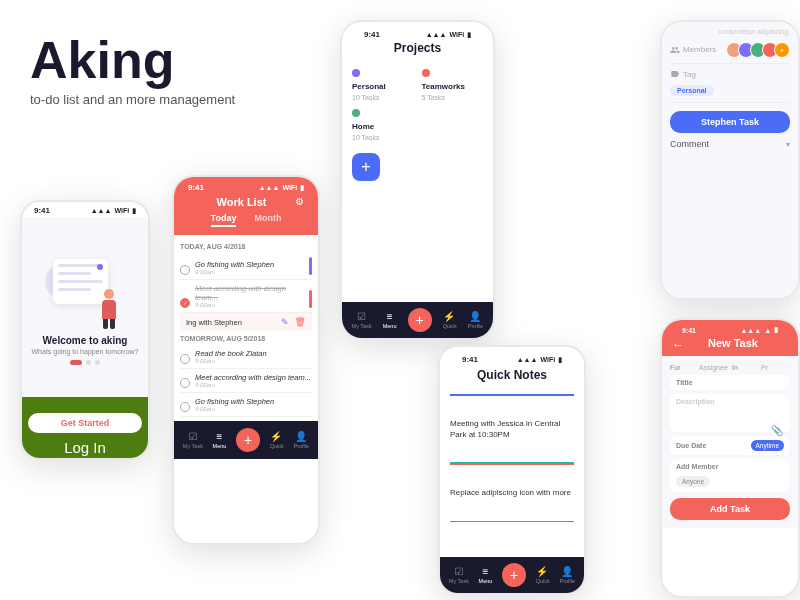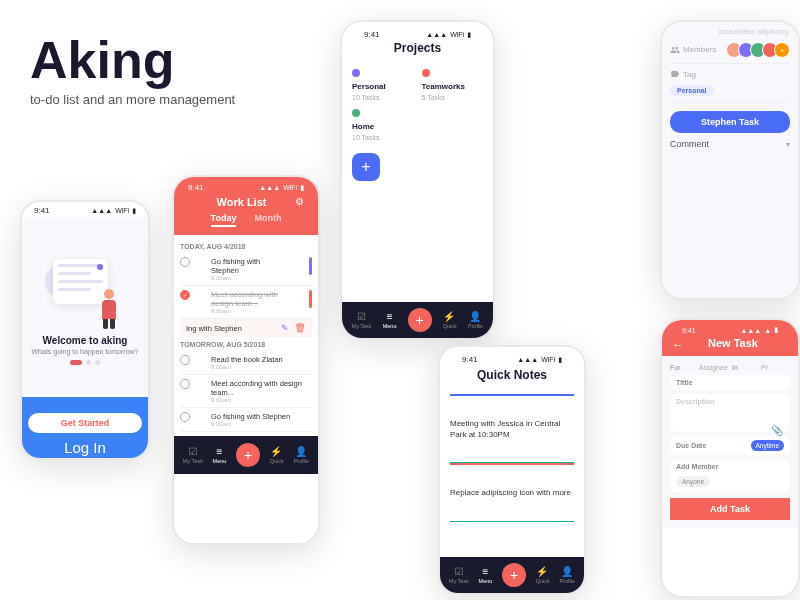--- a/index.html
+++ b/index.html
@@ -48,21 +48,21 @@
       overflow: hidden;
       border: 2px solid #e8e8e8;
     }
     .phone-notch {
       display: flex;
       justify-content: space-between;
       align-items: center;
       padding: 4px 12px 2px;
       font-size: 8px;
       color: #222;
-      font-weight: 400;
+      font-weight: 700;
     }
     .status-bar-right {
       display: flex;
       align-items: center;
       gap: 3px;
       font-size: 7px;
     }
 
     
     .phone1 {
@@ -152,21 +152,21 @@
       color: #888;
       text-align: center;
       margin-top: 2px;
     }
     .phone1-dots {
       display: flex; gap: 4px; margin-top: 5px; justify-content: center;
     }
     .dot { width: 5px; height: 5px; border-radius: 50%; background: #ddd; }
     .dot.active { background: #e05c5c; width: 12px; border-radius: 3px; }
     .phone1-footer {
-      background: #3b82f6;
+      background: #4d7c0f;
       height: 75px;
       display: flex;
       flex-direction: column;
       align-items: center;
       justify-content: center;
       gap: 6px;
       padding: 6px;
     }
     .btn-get-started {
       background: #fff;
@@ -230,24 +230,25 @@
       overflow: hidden;
     }
     .task-section-label {
       font-size: 7px;
       color: #888;
       font-weight: 600;
       margin: 4px 0 3px;
     }
     .task-item {
       display: flex;
-      align-items: flex-start;
-      gap: 21px;
+      align-items: flex-end;
+      gap: 5px;
       padding: 4px 0;
       border-bottom: 1px solid #f0f0f0;
+      font-style: italic;
     }
     .task-circle {
       width: 10px; height: 10px;
       border-radius: 50%;
       border: 1.5px solid #aaa;
       flex-shrink: 0;
     }
     .task-circle.done {
       background: #f5645a;
       border-color: #f5645a;
@@ -512,21 +513,21 @@
       color: #888;
       font-size: 6.5px;
       padding: 2px 6px;
       border-radius: 8px;
       margin-top: 2px;
     }
     .btn-add-task {
       background: #f5645a;
       color: #fff;
       border: none;
-      border-radius: 0;
+      border-radius: 10px;
       width: 100%;
       padding: 6px;
       font-size: 9px;
       font-weight: 700;
       cursor: pointer;
       margin-top: 2px;
     }
   </style>
 </head>
 <body>

